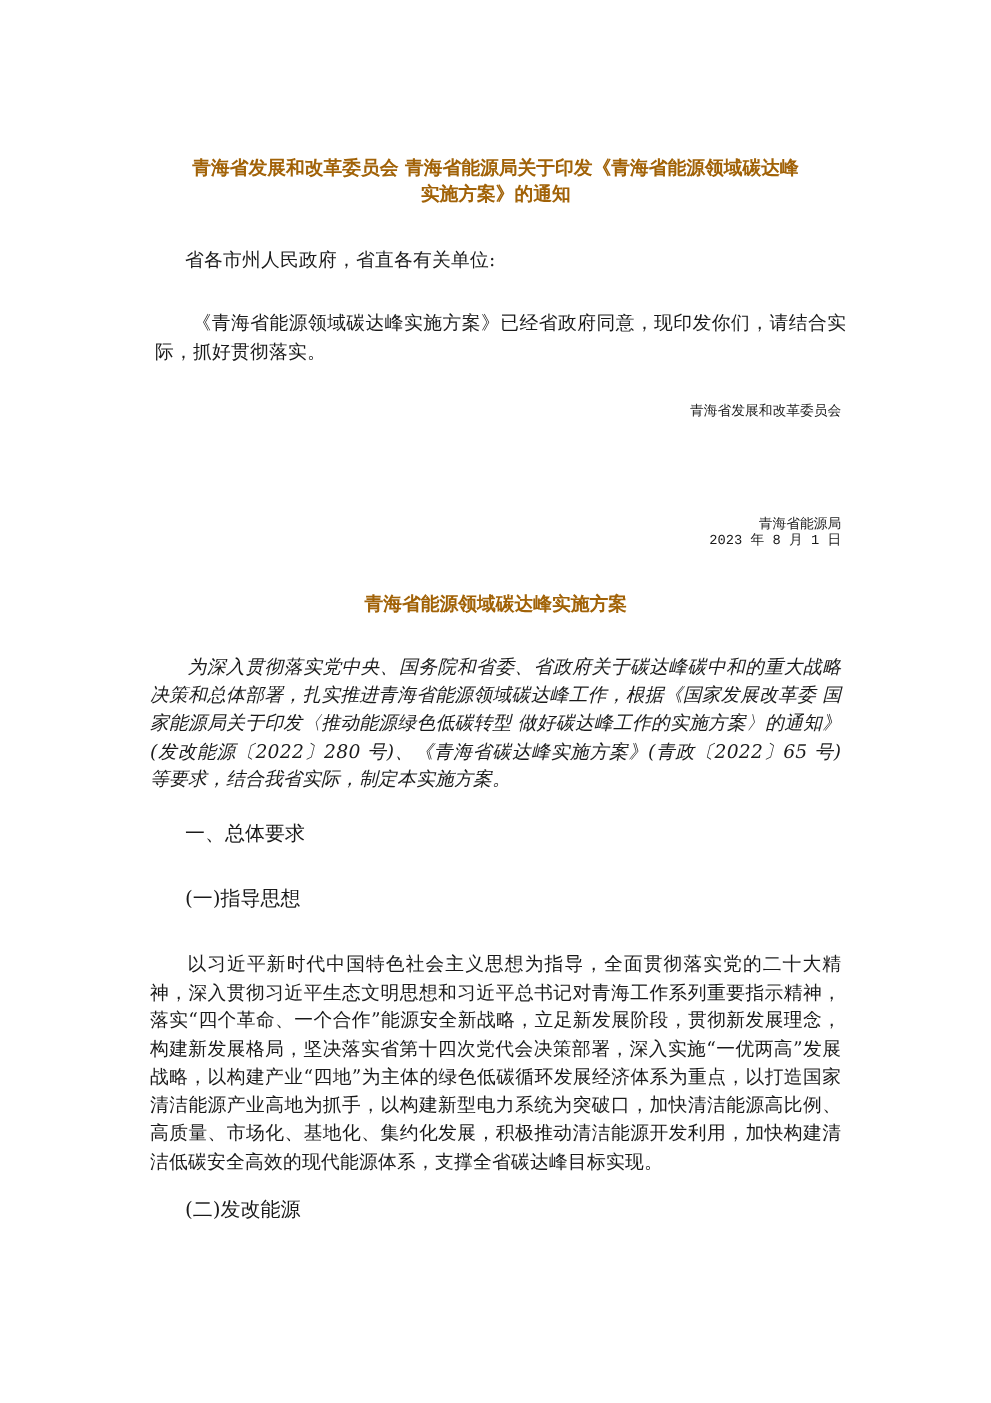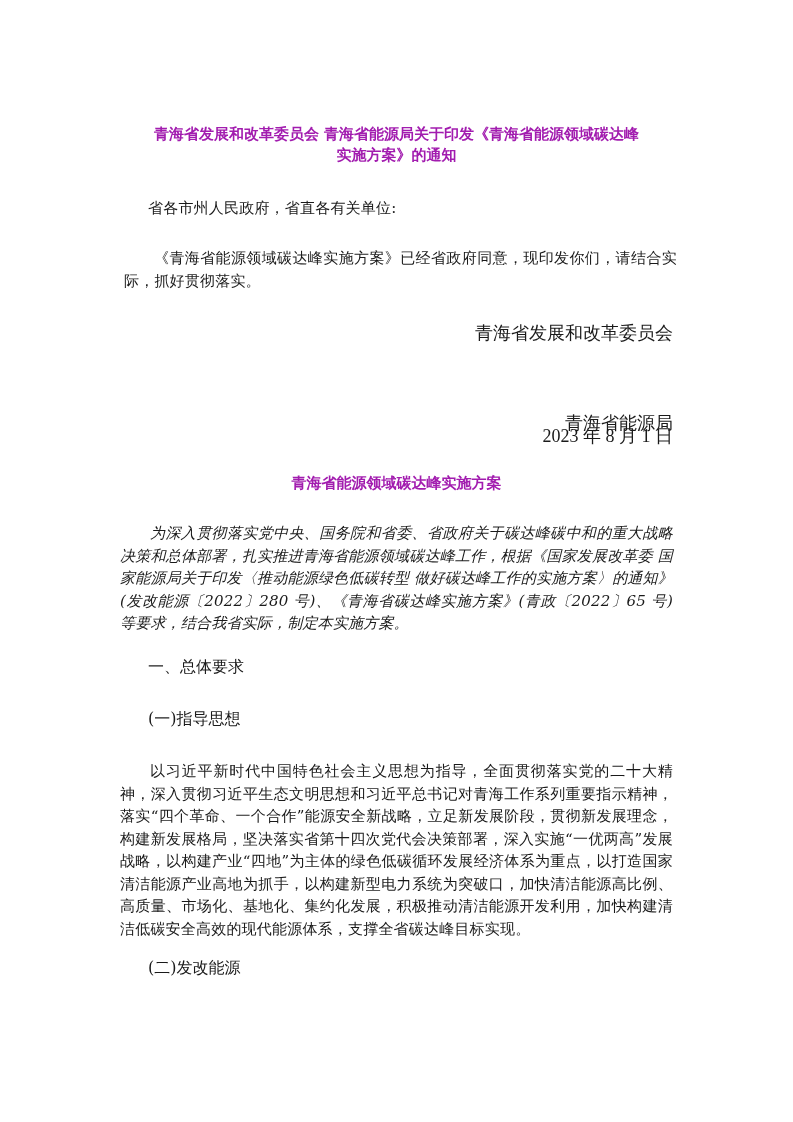--- a/index.html
+++ b/index.html
@@ -1,42 +1,42 @@
 <!DOCTYPE html>
 <html><head>
   <meta charset="utf-8">
   <style>
     html, body { margin: 0; padding: 0; background: #ffffff; }
     body { width: 793px; height: 1122px; position: relative; overflow: hidden;
       font-family: "DejaVu Serif", "Liberation Serif", serif; color: #1a1a1a; }
     .page { position: absolute; left: 120px; top: 0; width: 553px; }
     .abs { position: absolute; }
     .title { font-family: "DejaVu Sans", "Liberation Sans", sans-serif; font-weight: bold;
-      font-size: 15px; line-height: 21px; text-align: center; color: #a21caf; }
+      font-size: 15px; line-height: 21px; text-align: center; color: #a16207; }
     .p { font-size: 15px; line-height: 22.5px; letter-spacing: 0.2px; text-align: justify; }
     .indent { text-indent: 30px; }
-    .right { text-align: center; font-size: 18px; }
+    .right { text-align: center; font-size: 11px; }
     .heading { font-size: 16px; line-height: 22px; }
   </style>
 </head>
 <body>
 
 <div class="page">
   <div class="abs title" style="top:124px; left:-10px; width:573px;">
     <div>青海省发展和改革委员会 青海省能源局关于印发《青海省能源领域碳达峰</div>
     <div>实施方案》的通知</div>
   </div>
 
   <div class="abs p" style="top:197px; left:28px;">省各市州人民政府，省直各有关单位:</div>
 
   <div class="abs p indent" style="top:247px; left:4px; width:553px;">《青海省能源领域碳达峰实施方案》已经省政府同意，现印发你们，请结合实际，抓好贯彻落实。</div>
 
   <div class="abs right" style="top:321px; right:0;">青海省发展和改革委员会</div>
   <div class="abs right" style="top:372px; right:0;margin-top:39px;">青海省能源局</div>
-  <div class="abs right" style="top:424px; right:0; font-family:Liberation Serif, serif;">2023 年 8 月 1 日</div>
+  <div class="abs right" style="top:424px; right:0; font-family:Liberation Mono, monospace;">2023 年 8 月 1 日</div>
 
   <div class="abs title" style="top:473px; left:0; width:553px;">青海省能源领域碳达峰实施方案</div>
 
   <div class="abs p indent" style="top:522px; left:0; width:553px;font-style:italic;">为深入贯彻落实党中央、国务院和省委、省政府关于碳达峰碳中和的重大战略决策和总体部署，扎实推进青海省能源领域碳达峰工作，根据《国家发展改革委 国家能源局关于印发〈推动能源绿色低碳转型 做好碳达峰工作的实施方案〉的通知》(发改能源〔2022〕280 号)、《青海省碳达峰实施方案》(青政〔2022〕65 号)等要求，结合我省实际，制定本实施方案。</div>
 
   <div class="abs heading" style="top:656px; left:28px;">一、总体要求</div>
   <div class="abs heading" style="top:708px; left:28px;">(一)指导思想</div>
 
   <div class="abs p indent" style="top:760px; left:0; width:553px;">以习近平新时代中国特色社会主义思想为指导，全面贯彻落实党的二十大精神，深入贯彻习近平生态文明思想和习近平总书记对青海工作系列重要指示精神，落实“四个革命、一个合作”能源安全新战略，立足新发展阶段，贯彻新发展理念，构建新发展格局，坚决落实省第十四次党代会决策部署，深入实施“一优两高”发展战略，以构建产业“四地”为主体的绿色低碳循环发展经济体系为重点，以打造国家清洁能源产业高地为抓手，以构建新型电力系统为突破口，加快清洁能源高比例、高质量、市场化、基地化、集约化发展，积极推动清洁能源开发利用，加快构建清洁低碳安全高效的现代能源体系，支撑全省碳达峰目标实现。</div>
 

